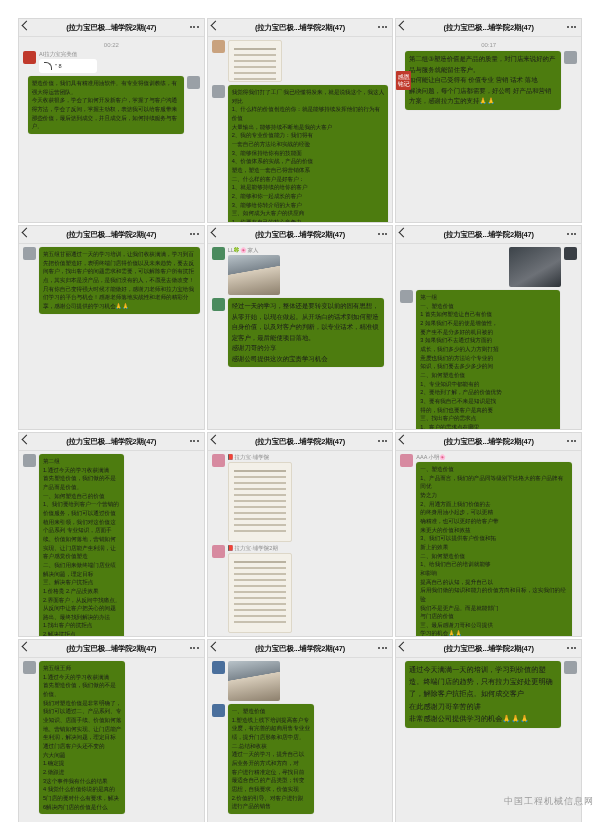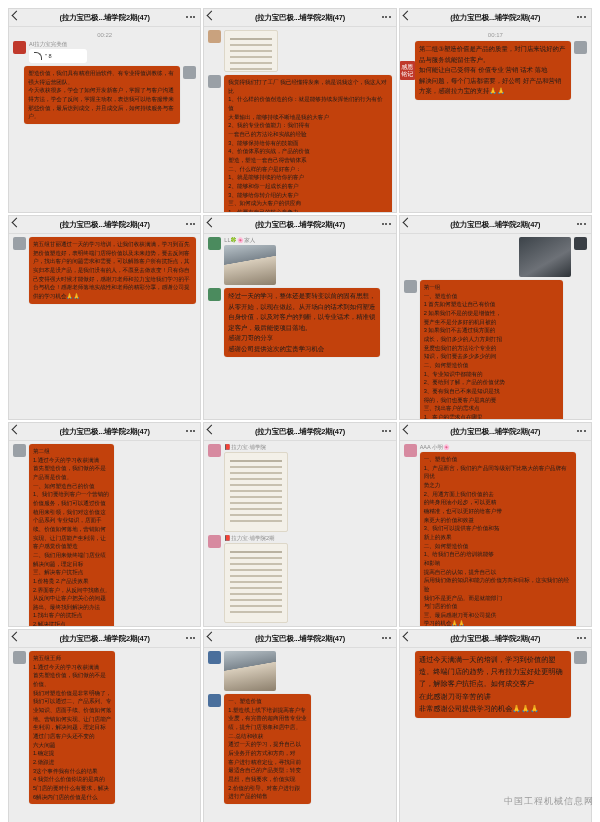--- a/index.html
+++ b/index.html
@@ -8,21 +8,21 @@
     background:#ffffff;
     font-family:"Liberation Sans","DejaVu Sans",sans-serif;
     overflow:hidden;
     position:relative;
   }
   .grid{
     display:grid;
     grid-template-columns:repeat(3,1fr);
     grid-auto-rows:205px;
     gap:2px;
-    padding:8px;
+    padding:18px;
     box-sizing:border-box;
     width:600px;
     height:822px;
   }
   .cell{
     position:relative;
     background:#ededed;
     border:1px solid #d8d8d8;
     box-sizing:border-box;
     overflow:hidden;
@@ -91,21 +91,21 @@
   .avatar.av-blue{background:#4a6f9c;}
   .avatar.av-green{background:#4b8b5e;}
   .avatar.av-grey{background:#9aa0a6;}
   .avatar.av-pink{background:#d78aa0;}
   .avatar.av-dark{background:#3a3f45;}
   .avatar.av-tan{background:#c9a27e;}
   .sender{
     font-size:5.5px;color:#8b8b8b;margin:0 0 1px;
   }
   .bubble{
-    background:#c2410c;
+    background:#4d7c0f;
     border-radius:3px;
     padding:3px 4px;
     font-size:5.6px;
     line-height:1.55;
     color:#1a1a1a;
     max-width:148px;
     word-break:break-all;
     white-space:pre-wrap;
     box-shadow:0 0 0 0.5px #e2e2e2;
   }

